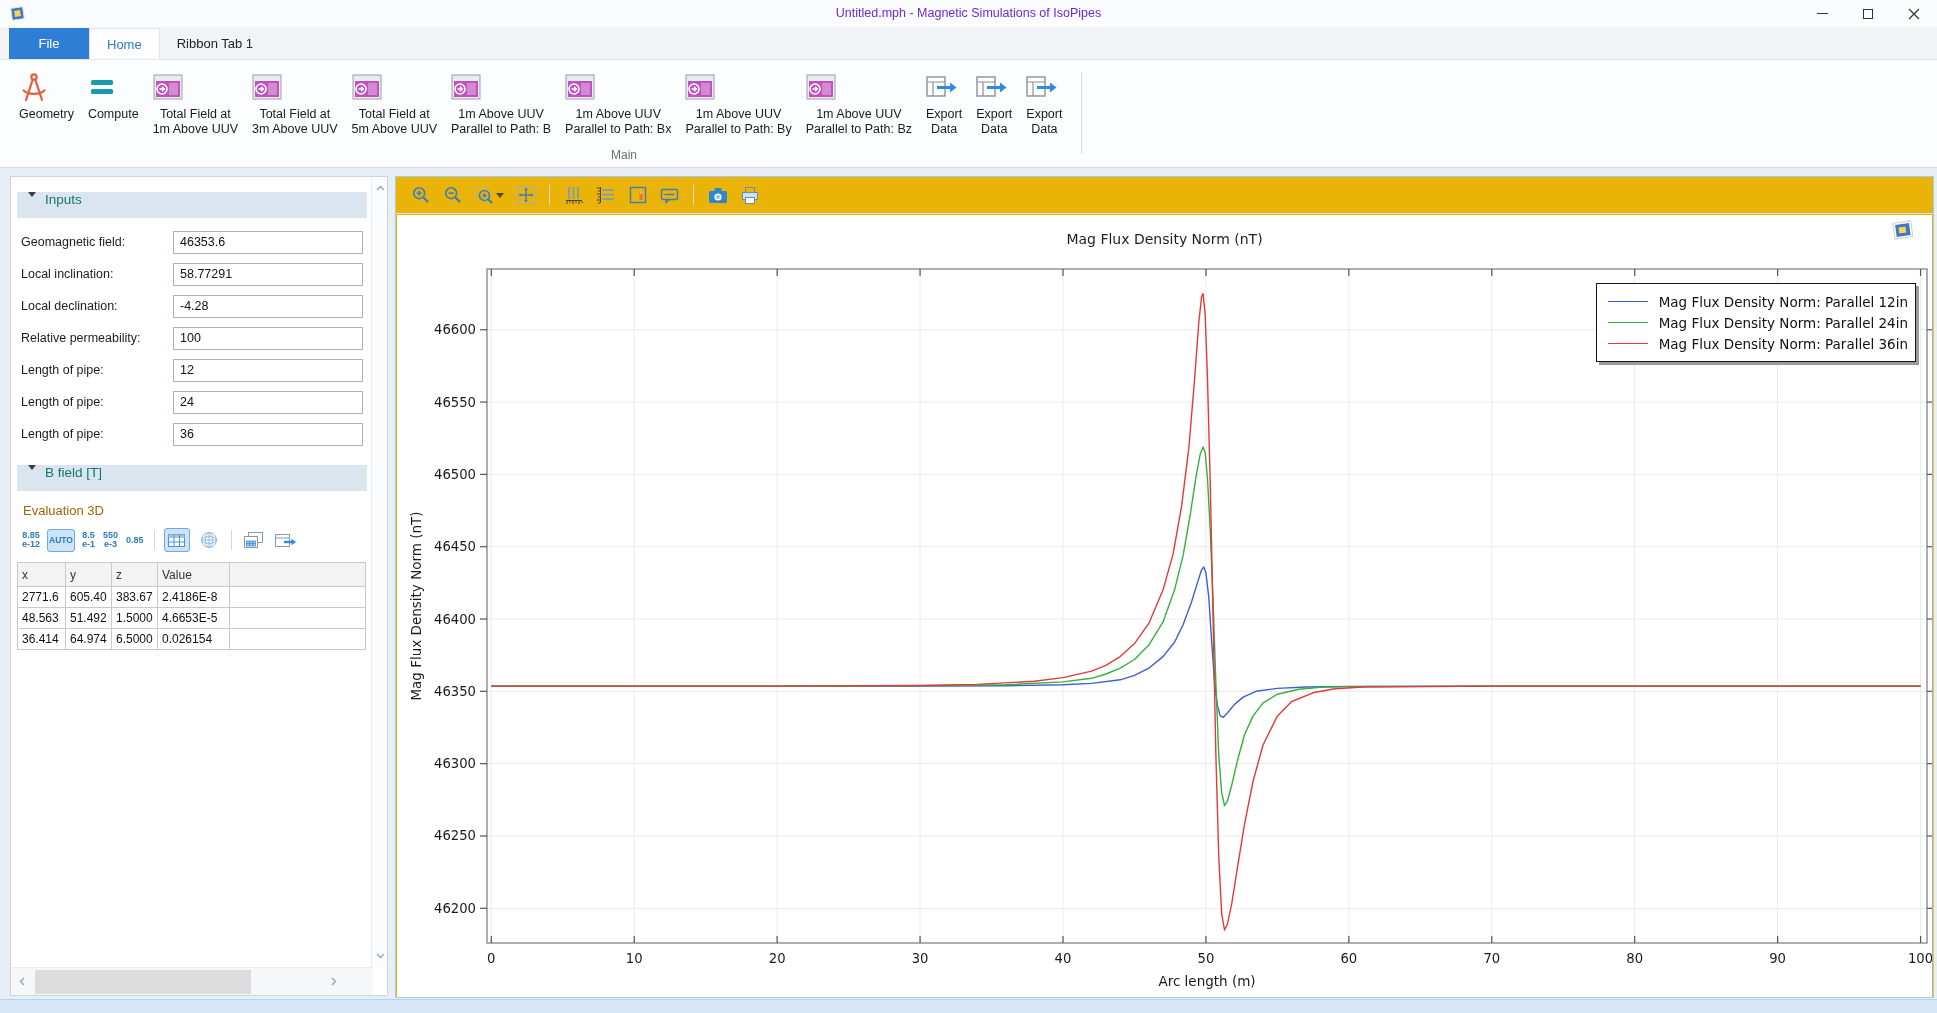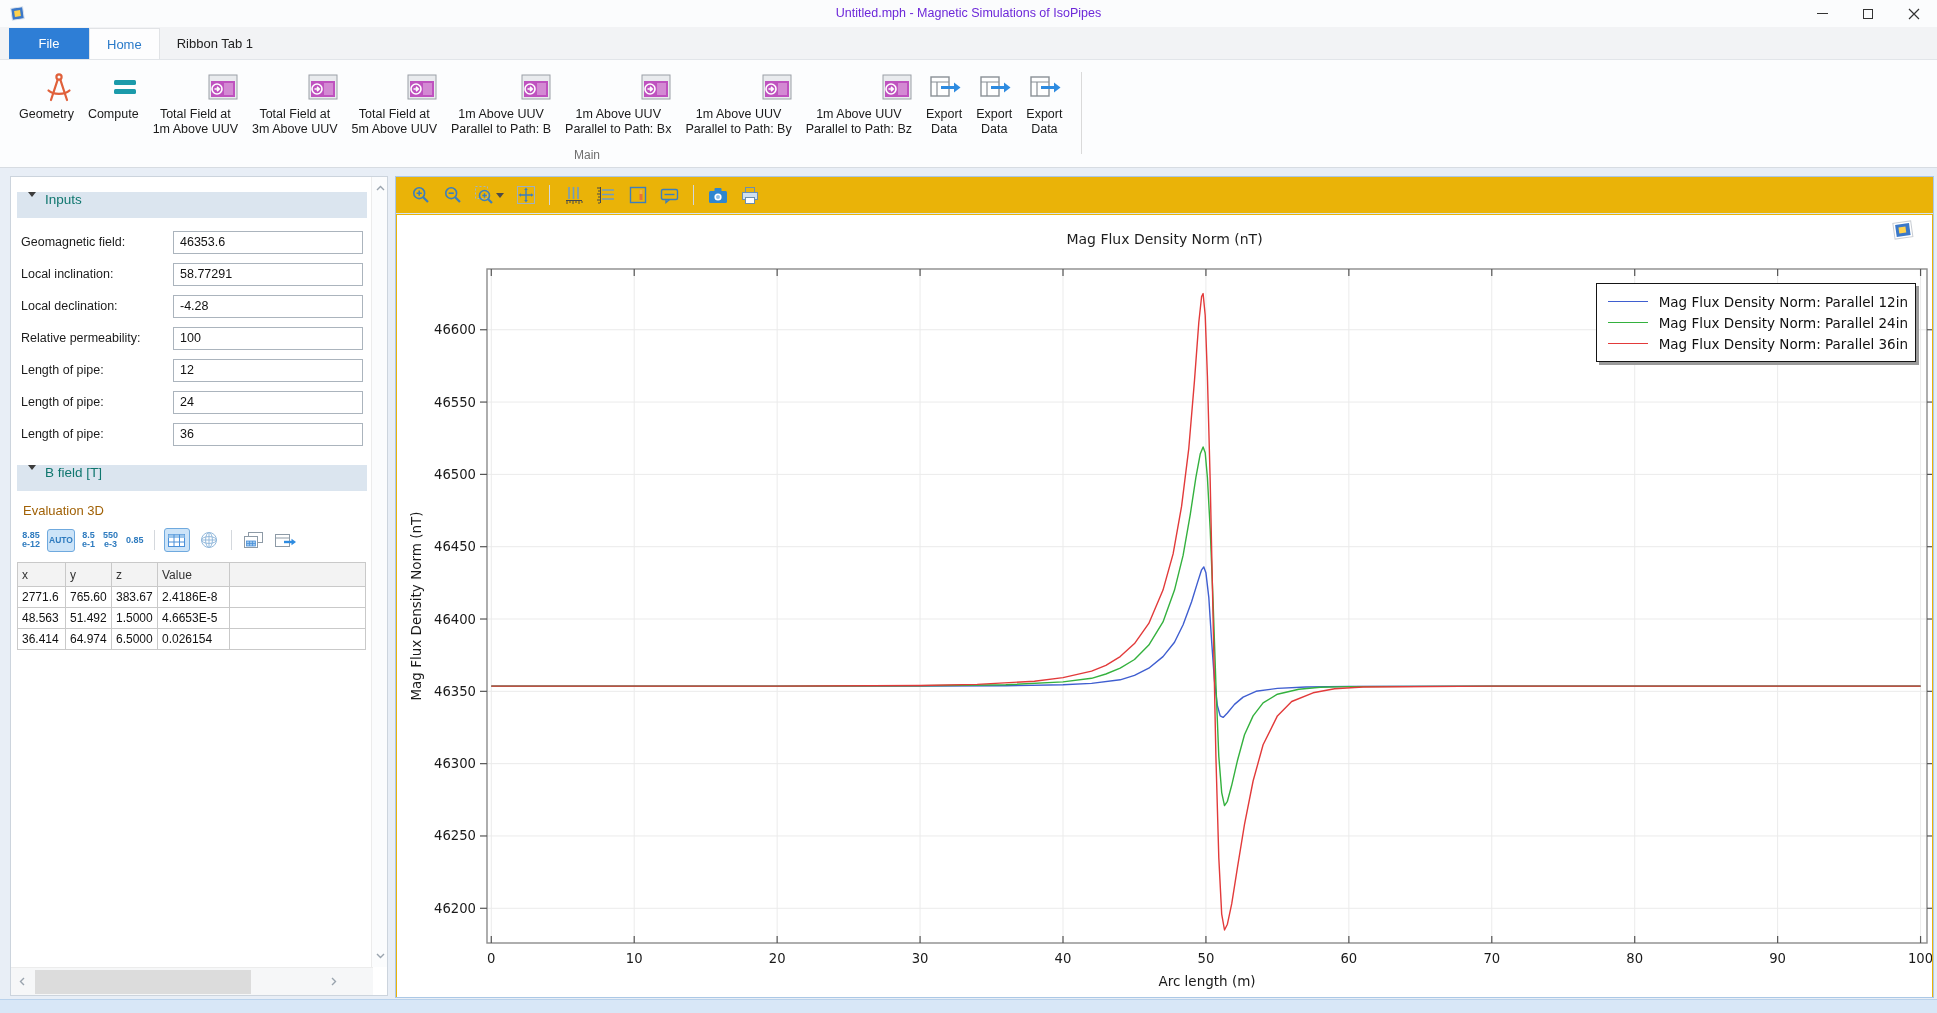--- a/index.html
+++ b/index.html
@@ -17,25 +17,25 @@
 
   
   .tabrow{position:absolute;top:27px;left:0;width:100%;height:33px;background:#f2f3f5;border-bottom:1px solid #e2e5e9;display:flex;align-items:flex-end}
   .tab-file{margin-left:9px;width:80px;height:31px;background:#2e7ed6;color:#fff;display:flex;align-items:center;justify-content:center;font-size:13px}
   .tab{height:31px;padding:0 17px;display:flex;align-items:center;font-size:13px;color:#222}
   .tab.active{background:#fdfdfe;color:#2a7ac9;border:1px solid #e1e3e6;border-bottom:none}
 
   
   .ribbon{position:absolute;top:60px;left:0;width:100%;height:108px;background:#fcfdfe;border-bottom:1px solid #d7dce2}
   .ribbon-row{display:flex;align-items:flex-start;padding:8px 0 0 12px}
-  .rbtn{display:flex;flex-direction:column;align-items:flex-end;padding:2px 7px}
+  .rbtn{display:flex;flex-direction:column;align-items:flex-start;padding:2px 7px}
   .ricon{height:34px;display:flex;align-items:center;justify-content:center;margin-bottom:3px}
   .rlabel{font-size:12.5px;line-height:15px;color:#1b1b1b;text-align:center;white-space:nowrap}
   .ribbon-sep{width:1px;height:82px;background:#dadada;margin:4px 12px 0 12px}
-  .group-label{position:absolute;top:88px;left:537px;width:100px;text-align:center;font-size:12px;color:#6f6f6f}
+  .group-label{position:absolute;top:88px;left:537px;width:100px;text-align:right;font-size:12px;color:#6f6f6f}
 
   
   .leftpanel{position:absolute;left:10px;top:176px;width:378px;height:820px;background:#fff;border:1px solid #ccd4dd}
   .sec-h{margin:15px 20px 0 6px;height:26px;background:#dbe5ef;display:flex;align-items:flex-start;padding-left:11px;font-size:13.5px;color:#0f766e}
   .tri{width:0;height:0;border-left:4px solid transparent;border-right:4px solid transparent;border-top:5px solid #3d3d3d;margin-right:9px}
   .frow{display:flex;align-items:center;height:32px;padding-left:10px;margin-top:0}
   .frow label{flex:0 0 152px;font-size:12.5px;color:#1c1c1c}
   .frow input{width:190px;height:23px;border:1px solid #abb4bd;font-size:12.5px;padding:0 6px;color:#111;font-family:"Liberation Sans",sans-serif;background:#fff}
   .subtt{margin:12px 0 0 12px;font-size:13px;color:#a16207}
   .btools{display:flex;align-items:center;margin:10px 0 0 10px;gap:6px}
@@ -369,21 +369,21 @@
     <tbody>
         <tr>
       <th>x</th>
       <th>y</th>
       <th>z</th>
       <th>Value</th>
       <th></th>
     </tr>
     <tr>
       <td>2771.6</td>
-      <td>765.60</td>
+      <td>605.40</td>
       <td>383.67</td>
       <td>2.4186E-8</td>
       <td></td>
     </tr>
     <tr>
       <td>48.563</td>
       <td>51.492</td>
       <td>1.5000</td>
       <td>4.6653E-5</td>
       <td></td>

